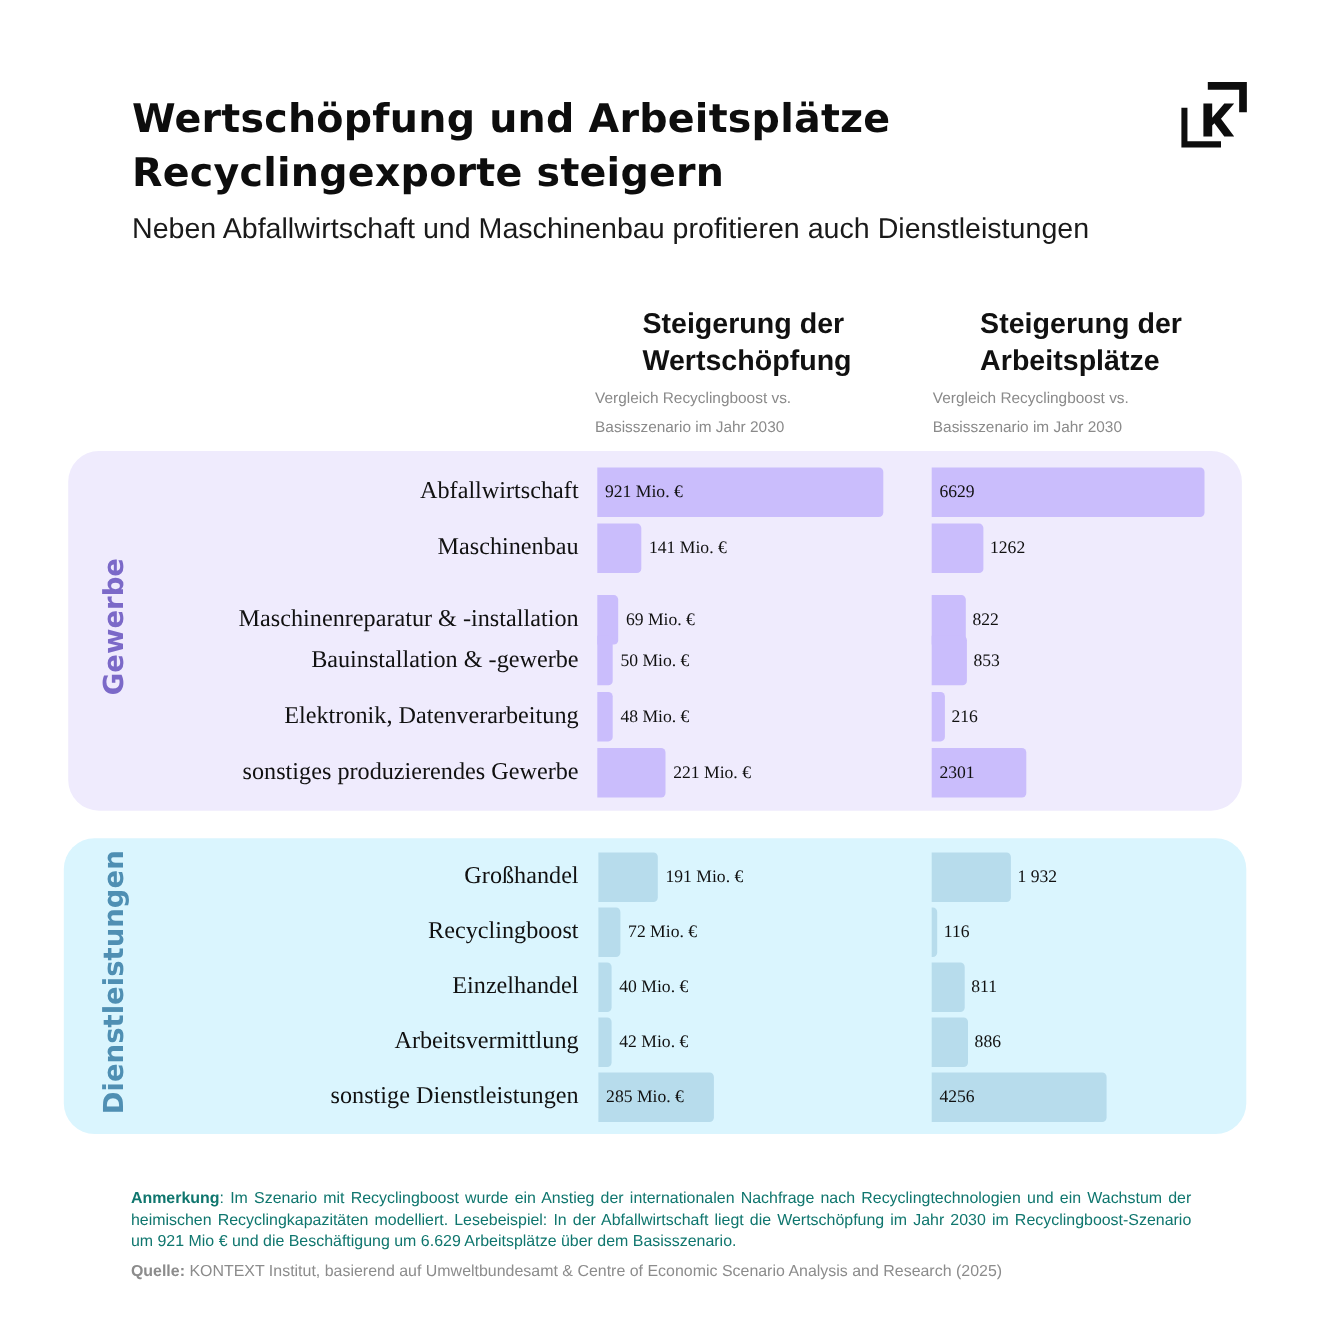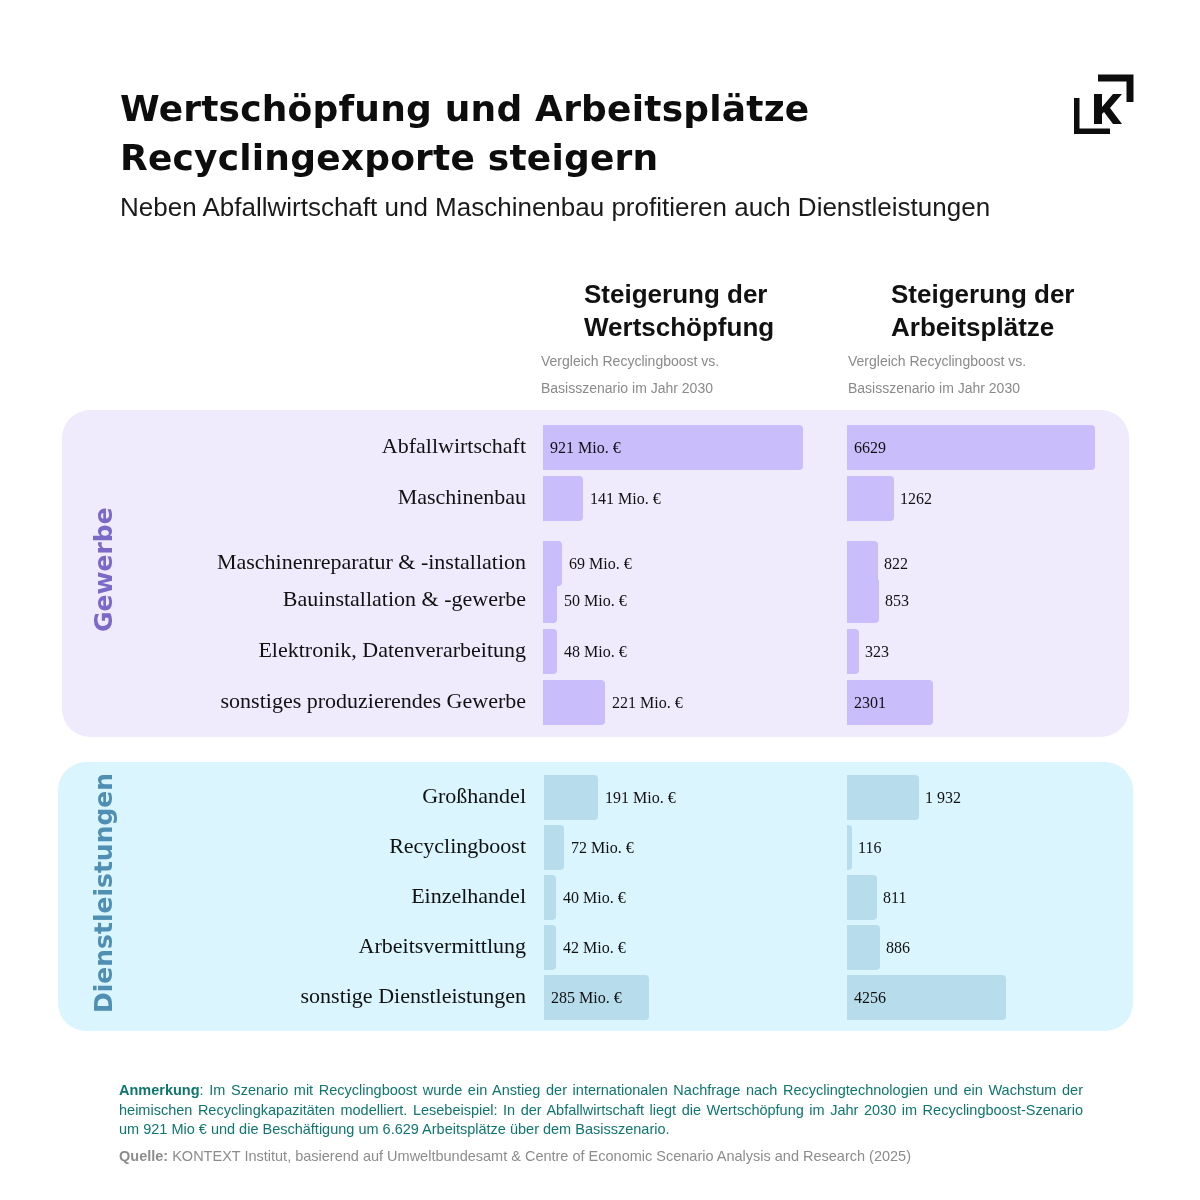--- a/index.html
+++ b/index.html
@@ -123,21 +123,21 @@
       <div class="bar" style="left: 543px; width: 14px;"></div>
       <div class="val" style="left: 564px;">50 Mio. €</div>
       <div class="bar" style="left: 847px; width: 32px;"></div>
       <div class="val" style="left: 885px;">853</div>
     </div>
     <div class="row gewerbe-row" style="top: 629px;">
       <div class="label">Elektronik, Datenverarbeitung</div>
       <div class="bar" style="left: 543px; width: 14px;"></div>
       <div class="val" style="left: 564px;">48 Mio. €</div>
       <div class="bar" style="left: 847px; width: 12px;"></div>
-      <div class="val" style="left: 865px;">323</div>
+      <div class="val" style="left: 865px;">216</div>
     </div>
     <div class="row gewerbe-row" style="top: 680px;">
       <div class="label">sonstiges produzierendes Gewerbe</div>
       <div class="bar" style="left: 543px; width: 62px;"></div>
       <div class="val" style="left: 612px;">221 Mio. €</div>
       <div class="bar" style="left: 847px; width: 86px;"></div>
       <div class="val" style="left: 854px;">2301</div>
     </div>
     <div class="row dienst-row" style="top: 775px;">
       <div class="label">Großhandel</div>

